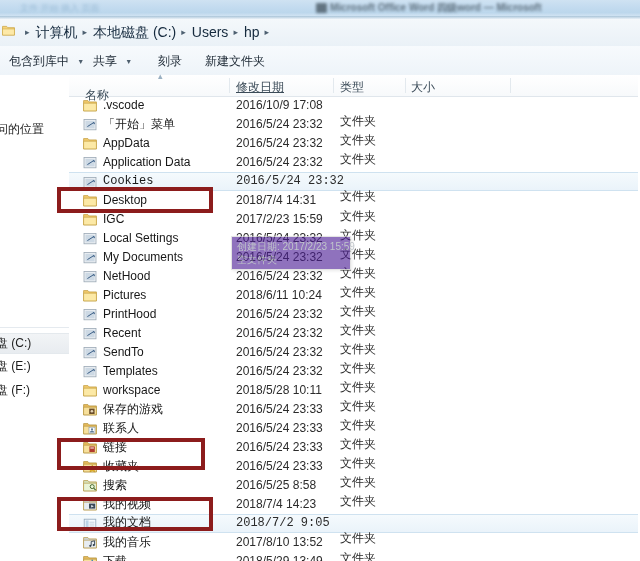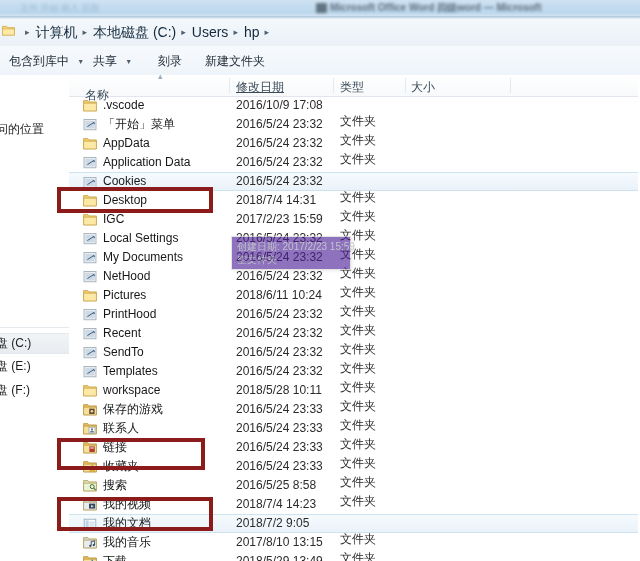--- a/index.html
+++ b/index.html
@@ -123,20 +123,21 @@
   }
 
   #rows{position:absolute;left:0;top:21px;width:571px;}
   .row{
     position:relative;height:19px;width:571px;
   }
   .row.sel{
     background:linear-gradient(to bottom,#f5fafd,#eaf3fa);
     border-top:1px solid #cfe2f0;border-bottom:1px solid #cfe2f0;
     height:17px;
+    font-family:Liberation Mono, monospace;
   }
   .row .ico{
     position:absolute;left:14px;top:3px;width:14px;height:13px;
   }
   .row .nm{
     position:absolute;left:34px;top:2px;font-size:12px;color:#171717;
     white-space:nowrap;line-height:15px;
   }
   .row .dt{
     position:absolute;left:167px;top:2px;font-size:12px;color:#2b2b2b;
@@ -495,21 +496,21 @@
         <div class="row">
           <span class="ico"><svg viewBox="0 0 14 13" width="14" height="13">
               <path d="M0.6 1.6h4.3l1.1 1.3h7.4v9H0.6z" fill="#cfd6dd" stroke="#b08f37" stroke-width="0.7"></path>
               <path d="M0.6 4.2h12.8v7.7H0.6z" fill="#e7ecf1" stroke="#b08f37" stroke-width="0.6"></path>
               <path d="M11.6 4.8v4.1" stroke="#31404e" stroke-width="0.9"></path>
               <path d="M11.6 4.8l-3.4.8v4" stroke="#31404e" stroke-width="0.9" fill="none"></path>
               <circle cx="7.3" cy="9.8" r="1.1" fill="#31404e"></circle>
               <circle cx="10.8" cy="9.1" r="1.1" fill="#31404e"></circle>
             </svg></span>
           <span class="nm">我的音乐</span>
-          <span class="dt">2017/8/10 13:15</span>
+          <span class="dt">2017/8/10 13:52</span>
           <span class="tp">文件夹</span>
         </div>
         <div class="row">
           <span class="ico"><svg viewBox="0 0 14 13" width="14" height="13">
               <path d="M0.6 1.6h4.3l1.1 1.3h7.4v9H0.6z" fill="#e8bc5e" stroke="#b08f37" stroke-width="0.7"></path>
               <path d="M0.6 4.2h12.8v7.7H0.6z" fill="#f7e09c" stroke="#b08f37" stroke-width="0.6"></path>
               <path d="M9.2 4.8v3.6M7.5 7.3l1.7 1.9 1.7-1.9" stroke="#1f6fb8" stroke-width="1.2" fill="none"></path>
               <path d="M6.6 10.6h5.2" stroke="#1f6fb8" stroke-width="1.2"></path>
             </svg></span>
           <span class="nm">下载</span>

